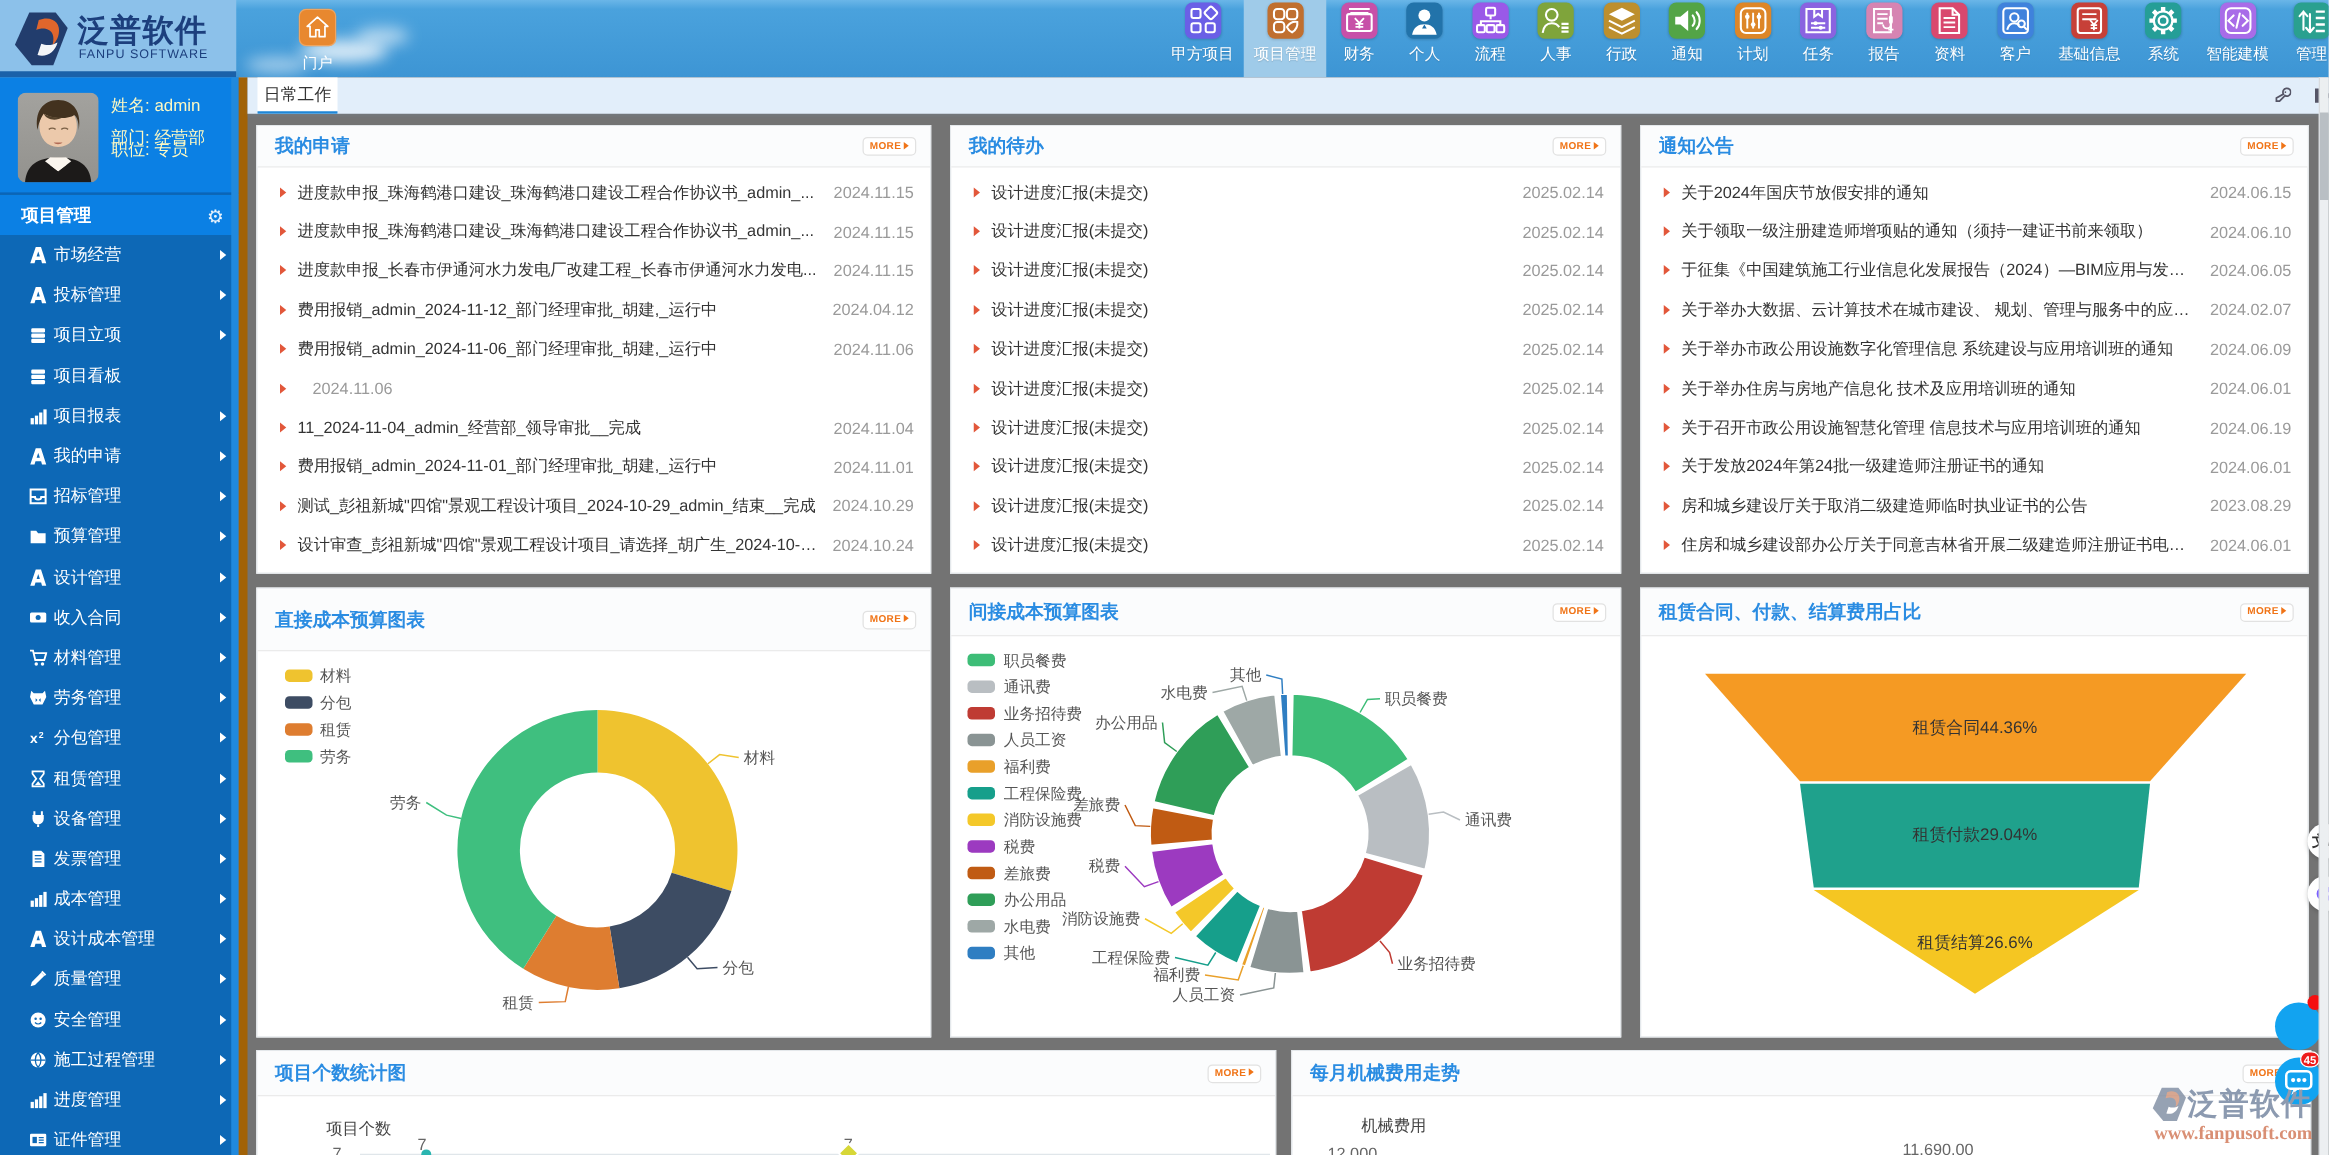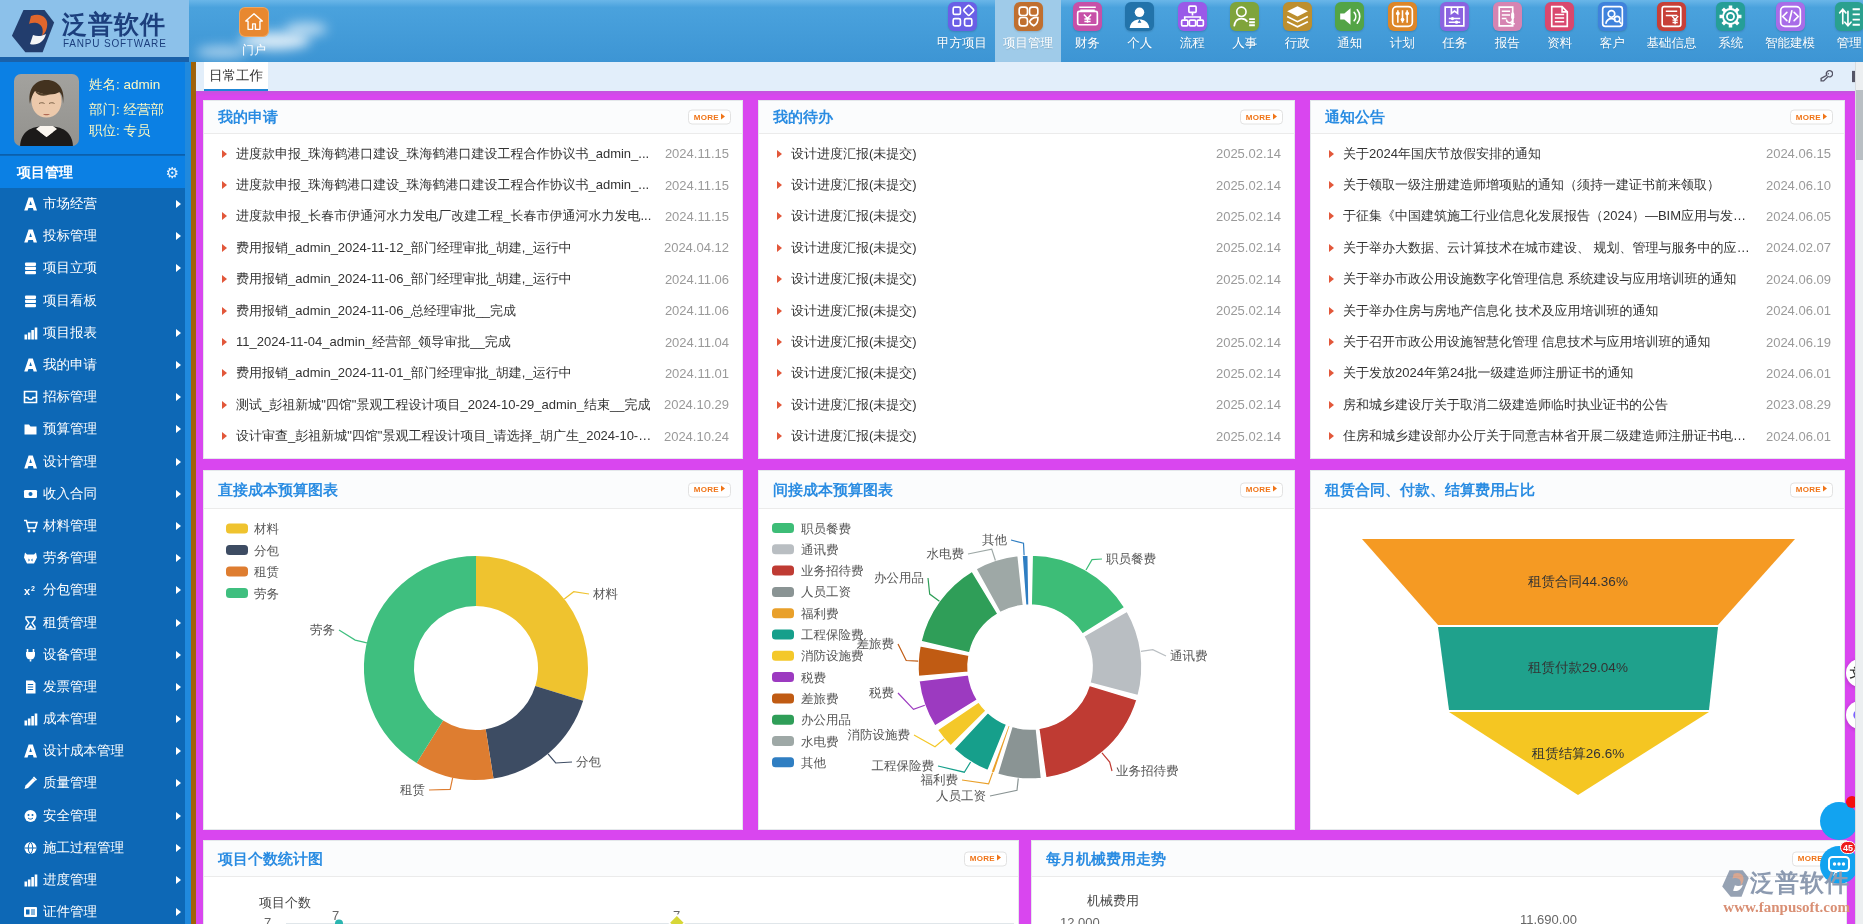--- a/index.html
+++ b/index.html
@@ -26,21 +26,21 @@
 #sect{position:absolute;left:0;top:94px;width:100%;height:32px;background:#0b80e4;color:#fff;}
 #sect b{position:absolute;left:17px;top:8px;font-size:14px;}
 #sect .gear{position:absolute;right:12px;top:8px;font-size:15px;color:#e8f2fc;}
 #menu{position:absolute;left:0;top:126px;width:100%;}
 #menu .mi{height:32.2px;position:relative;color:#fff;}
 #menu .mi .ic{position:absolute;left:23px;top:50%;transform:translateY(-50%);width:15px;height:15px;display:flex;align-items:center;justify-content:center;}
 #menu .mi .lb{position:absolute;left:43px;top:50%;transform:translateY(-50%);font-size:13.5px;white-space:nowrap;}
 #menu .mi .ar{position:absolute;right:10px;top:50%;transform:translateY(-50%);width:0;height:0;border-left:5px solid #fff;border-top:4.5px solid transparent;border-bottom:4.5px solid transparent;}
 #sbar{position:absolute;left:185px;top:62px;width:6px;height:862px;background:#2089dd;}
 
-#main{position:absolute;left:191px;top:62px;width:1672px;height:862px;background:#d946ef;border-left:5px solid #a16207;padding-left:47px;}
+#main{position:absolute;left:191px;top:62px;width:1672px;height:862px;background:#737373;border-left:7px solid #a16207;padding-left:47px;}
 #tabs{position:absolute;left:0;top:0;width:100%;height:29px;background:#e2eefa;box-shadow:0 2px 3px rgba(120,140,160,.25);}
 #tabs .tab{position:absolute;left:8px;top:0;width:64px;height:29px;background:#fff;border-bottom:2.5px solid #1f86d6;color:#333;font-size:13.5px;text-align:center;line-height:27px;}
 #tabs .ic2{position:absolute;top:7px;color:#556;font-size:13px;}
 .panel{position:absolute;background:#fff;border:1px solid #e4e8eb;}
 .phead{position:relative;height:33px;border-bottom:1px solid #ebebeb;background:#fbfcfd;}
 .phead .tt{position:absolute;left:14px;top:50%;transform:translateY(-50%);color:#2a8ce2;font-size:15px;font-weight:bold;}
 .more{position:absolute;right:11px;top:50%;transform:translateY(-50%);border:1px solid #e2e2e2;border-radius:4px;background:#fff;color:#f07417;font-size:8px;font-weight:bold;letter-spacing:.3px;padding:2.5px 5px;line-height:1;}
 .more i{display:inline-block;width:0;height:0;border-left:4px solid #f07417;border-top:3px solid transparent;border-bottom:3px solid transparent;margin-left:2px;}
 ul.list{list-style:none;margin-top:4px;}
 ul.list li{height:31.4px;display:flex;align-items:center;padding:0 13px 0 18px;}
@@ -235,21 +235,21 @@
 <path d="M26 52h13v6l-6.5 5-6.5-5z" fill="#f6ece2"></path>
 <path d="M22 55l10.5 8L43 55l-4-3H26z" fill="#fbf6ef"></path>
 <path d="M32.5 12c10.5 0 15.5 7 15 16-.4 8-5.5 15.5-15 15.5S18 36 17.5 28c-.5-9 4.5-16 15-16z" fill="#ecc9ab"></path>
 <path d="M16 30c-2.5-14 4-24 16.5-24S51.5 16 49 30c0 0 .5-9-3.5-12-3.5 2.5-10.5 3-16 2s-8.5-3-8.5-3-3.5 4-5 13z" fill="#43321f"></path>
 <path d="M21 17s6.5 4 15.5 2.8C30 23.5 23 21.5 21 17z" fill="#52402a"></path>
 <path d="M25 29.5c1.5-1 4-1 5.5 0M35 29.5c1.5-1 4-1 5.5 0" stroke="#7a6046" stroke-width="1" fill="none"></path>
 <path d="M29 40c1.2 1.8 5.5 1.8 7 0z" fill="#b06a55"></path>
 </svg></div>
 <div class="ln" style="top:14px">姓名: admin</div>
 <div class="ln" style="top:39px">部门: 经营部</div>
-<div class="ln" style="top:60px">职位: 专员</div>
+<div class="ln" style="top:49px">职位: 专员</div>
     </div>
 <div id="sect">
       <b>项目管理</b>
       <span class="gear">⚙</span>
     </div>
 <div id="menu">
       <div class="mi">
         <span class="ic">
           <svg width="15" height="15" viewBox="0 0 15 15">
             <path d="M5.6 1h4.2L14 14h-3.4l-.7-2.6H5.4L4.6 14H1.2z" fill="#fff"></path>
@@ -530,21 +530,20 @@
           <span class="tx">费用报销_admin_2024-11-12_部门经理审批_胡建,_运行中</span>
           <span class="dt">2024.04.12</span>
         </li>
         <li>
           <span class="bu"></span>
           <span class="tx">费用报销_admin_2024-11-06_部门经理审批_胡建,_运行中</span>
           <span class="dt">2024.11.06</span>
         </li>
         <li>
           <span class="bu"></span>
-          <span class="tx">费用报销_admin_2024-11-06_总经理审批__完成</span>
           <span class="dt">2024.11.06</span>
         </li>
         <li>
           <span class="bu"></span>
           <span class="tx">11_2024-11-04_admin_经营部_领导审批__完成</span>
           <span class="dt">2024.11.04</span>
         </li>
         <li>
           <span class="bu"></span>
           <span class="tx">费用报销_admin_2024-11-01_部门经理审批_胡建,_运行中</span>
@@ -671,21 +670,21 @@
           <span class="tx">房和城乡建设厅关于取消二级建造师临时执业证书的公告</span>
           <span class="dt">2023.08.29</span>
         </li>
         <li>
           <span class="bu"></span>
           <span class="tx">住房和城乡建设部办公厅关于同意吉林省开展二级建造师注册证书电子化试点...</span>
           <span class="dt">2024.06.01</span>
         </li>
       </ul>
     </div>
-    <div class="panel" style="left:7px;top:408px;width:540px;height:360px"><div class="phead" style="height:38px">
+    <div class="panel" style="left:7px;top:408px;width:540px;height:360px"><div class="phead" style="height:50px">
         <span class="tt">直接成本预算图表</span>
         <span class="more">MORE<i></i></span>
       </div><svg width="538" height="322" viewBox="0 0 538 322">
         <path d="M272.0 47.0A112 112 0 0 1 379.1 191.7L331.3 177.1A62 62 0 0 0 272.0 97.0Z" fill="#efc32f"></path>
         <path d="M379.1 191.7A112 112 0 0 1 289.5 269.6L281.7 220.2A62 62 0 0 0 331.3 177.1Z" fill="#3d4c63"></path>
         <path d="M289.5 269.6A112 112 0 0 1 212.6 254.0L239.1 211.6A62 62 0 0 0 281.7 220.2Z" fill="#de7d30"></path>
         <path d="M212.6 254.0A112 112 0 0 1 272.0 47.0L272.0 97.0A62 62 0 0 0 239.1 211.6Z" fill="#3fbf7f"></path>
         <rect x="22" y="14.5" width="22" height="10" rx="3.5" fill="#efc32f"></rect>
         <text x="50" y="24.0" font-size="12.5" fill="#555">材料</text>
         <rect x="22" y="36.0" width="22" height="10" rx="3.5" fill="#3d4c63"></rect>

